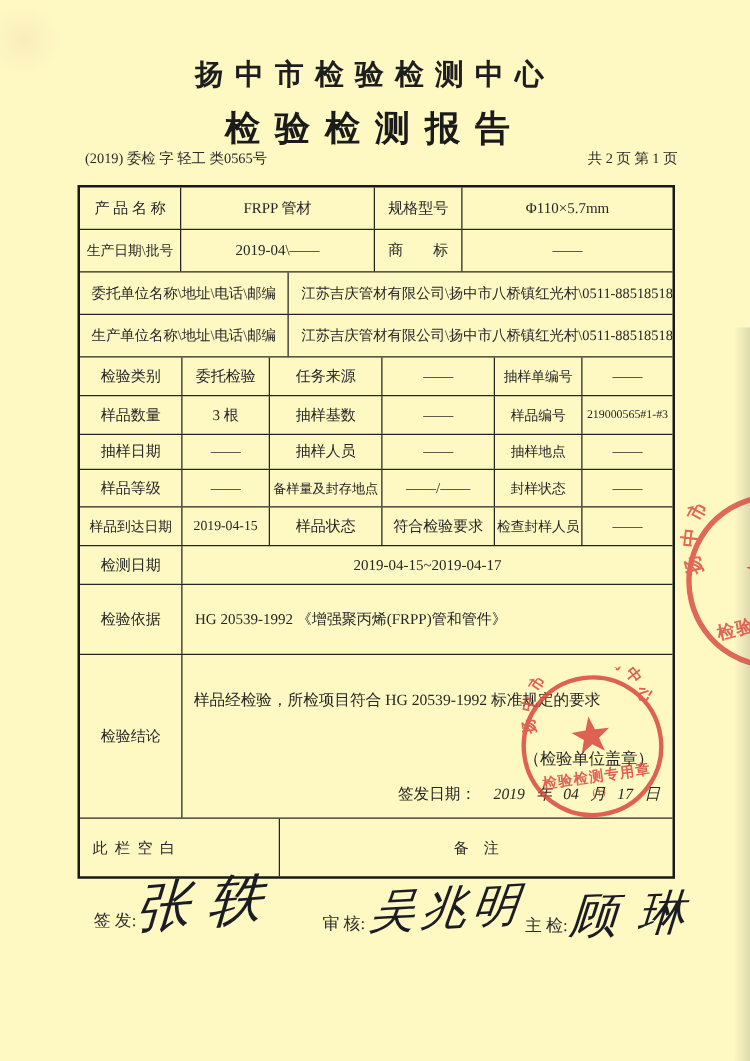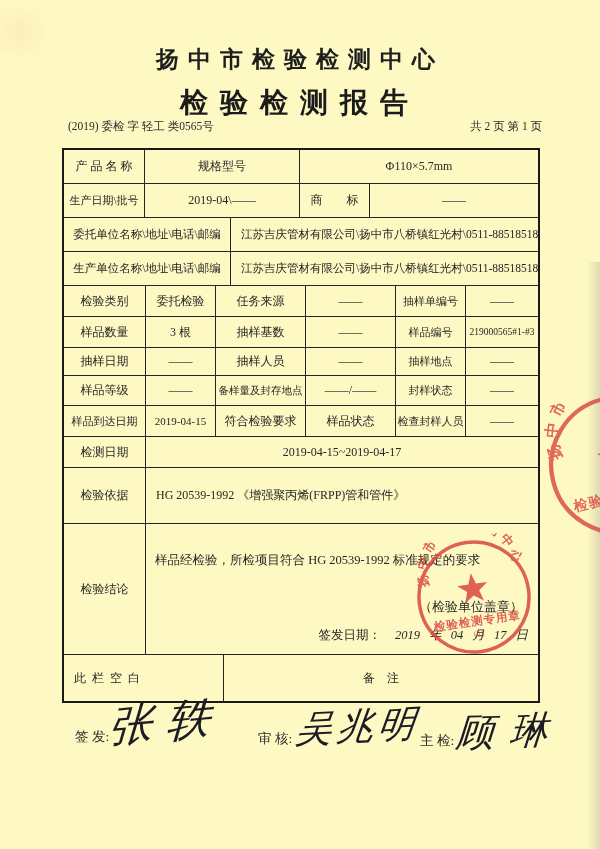--- a/index.html
+++ b/index.html
@@ -71,20 +71,21 @@
   <div class="report-title">检验检测报告</div>
   <div class="doc-line">
     <span>(2019)  委检 字 轻工 类0565号</span>
     <span>共 2 页 第 1 页</span>
   </div>
 
   <div class="rtable">
 
     <div class="trow ra h33">
       <div class="cell">产 品 名 称</div>
+      <div class="cell">FRPP 管材</div>
       <div class="cell">规格型号</div>
       <div class="cell last">Φ110×5.7mm</div>
     </div>
 
     <div class="trow ra h33">
       <div class="cell fs11">生产日期\批号</div>
       <div class="cell">2019-04\——</div>
       <div class="cell">商　　标</div>
       <div class="cell last">——</div>
     </div>
@@ -131,22 +132,22 @@
       <div class="cell">——</div>
       <div class="cell fs105">备样量及封存地点</div>
       <div class="cell">——/——</div>
       <div class="cell">封样状态</div>
       <div class="cell last">——</div>
     </div>
 
     <div class="trow rb h30">
       <div class="cell fs11">样品到达日期</div>
       <div class="cell fs11">2019-04-15</div>
+      <div class="cell">样品状态</div>
       <div class="cell">符合检验要求</div>
-      <div class="cell">样品状态</div>
       <div class="cell">检查封样人员</div>
       <div class="cell last">——</div>
     </div>
 
     <div class="trow rd h30">
       <div class="cell">检测日期</div>
       <div class="cell last">2019-04-15~2019-04-17</div>
     </div>
 
     <div class="trow rd h55">

